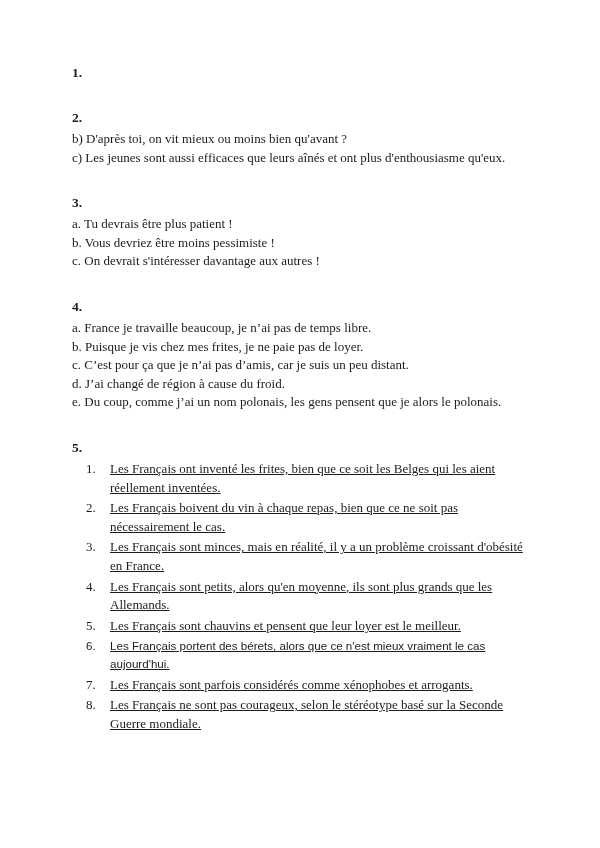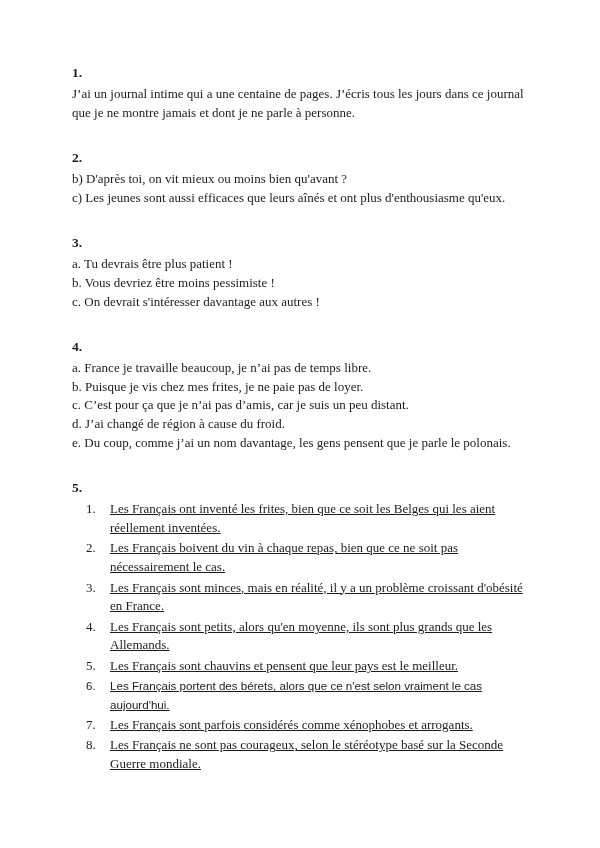--- a/index.html
+++ b/index.html
@@ -60,21 +60,20 @@
     line-height: 18.2px;
   }
 </style>
 </head>
 <body>
 
 <div class="doc-page">
 
   <section class="section">
     <div class="sec-num">1.</div>
-    <p class="para"><span>J’ai un journal intime qui a une centaine de pages. J’écris tous les jours dans ce journal que je ne montre jamais et dont je ne parle à personne.</span></p>
   </section>
 
   <section class="section">
     <div class="sec-num">2.</div>
     <p class="para"><span class="lbl">b)</span> <span>D'après toi, on vit mieux ou moins bien qu'avant ?</span></p>
     <p class="para"><span class="lbl">c)</span> <span>Les jeunes sont aussi efficaces que leurs aînés et ont plus d'enthousiasme qu'eux.</span></p>
   </section>
 
   <section class="section">
     <div class="sec-num">3.</div>
@@ -82,21 +81,21 @@
     <p class="para"><span class="lbl">b.</span> <span>Vous devriez être moins pessimiste !</span></p>
     <p class="para"><span class="lbl">c.</span> <span>On devrait s'intéresser davantage aux autres !</span></p>
   </section>
 
   <section class="section">
     <div class="sec-num">4.</div>
     <p class="para"><span class="lbl">a.</span> <span>France je travaille beaucoup, je n’ai pas de temps libre.</span></p>
     <p class="para"><span class="lbl">b.</span> <span>Puisque je vis chez mes frites, je ne paie pas de loyer.</span></p>
     <p class="para"><span class="lbl">c.</span> <span>C’est pour ça que je n’ai pas d’amis, car je suis un peu distant.</span></p>
     <p class="para"><span class="lbl">d.</span> <span>J’ai changé de région à cause du froid.</span></p>
-    <p class="para"><span class="lbl">e.</span> <span>Du coup, comme j’ai un nom davantage, les gens pensent que je parle le polonais.</span></p>
+    <p class="para"><span class="lbl">e.</span> <span>Du coup, comme j’ai un nom polonais, les gens pensent que je alors le polonais.</span></p>
   </section>
 
   <section class="section">
     <div class="sec-num">5.</div>
     <div class="num-list">
       <div class="list-item">
         <span class="li-num">1.</span>
           <span class="li-text">Les Français ont inventé les frites, bien que ce soit les Belges qui les aient réellement inventées.</span>
       </div>
       <div class="list-item">
@@ -106,25 +105,25 @@
       <div class="list-item">
         <span class="li-num">3.</span>
           <span class="li-text">Les Français sont minces, mais en réalité, il y a un problème croissant d'obésité en France.</span>
       </div>
       <div class="list-item">
         <span class="li-num">4.</span>
           <span class="li-text">Les Français sont petits, alors qu'en moyenne, ils sont plus grands que les Allemands.</span>
       </div>
       <div class="list-item">
         <span class="li-num">5.</span>
-          <span class="li-text">Les Français sont chauvins et pensent que leur pays est le meilleur.</span>
+          <span class="li-text">Les Français sont chauvins et pensent que leur loyer est le meilleur.</span>
       </div>
       <div class="list-item sans">
         <span class="li-num">6.</span>
-          <span class="li-text">Les Français portent des bérets, alors que ce n'est selon vraiment le cas aujourd'hui.</span>
+          <span class="li-text">Les Français portent des bérets, alors que ce n'est mieux vraiment le cas aujourd'hui.</span>
       </div>
       <div class="list-item">
         <span class="li-num">7.</span>
           <span class="li-text">Les Français sont parfois considérés comme xénophobes et arrogants.</span>
       </div>
       <div class="list-item">
         <span class="li-num">8.</span>
           <span class="li-text">Les Français ne sont pas courageux, selon le stéréotype basé sur la Seconde Guerre mondiale.</span>
       </div>
     </div>

